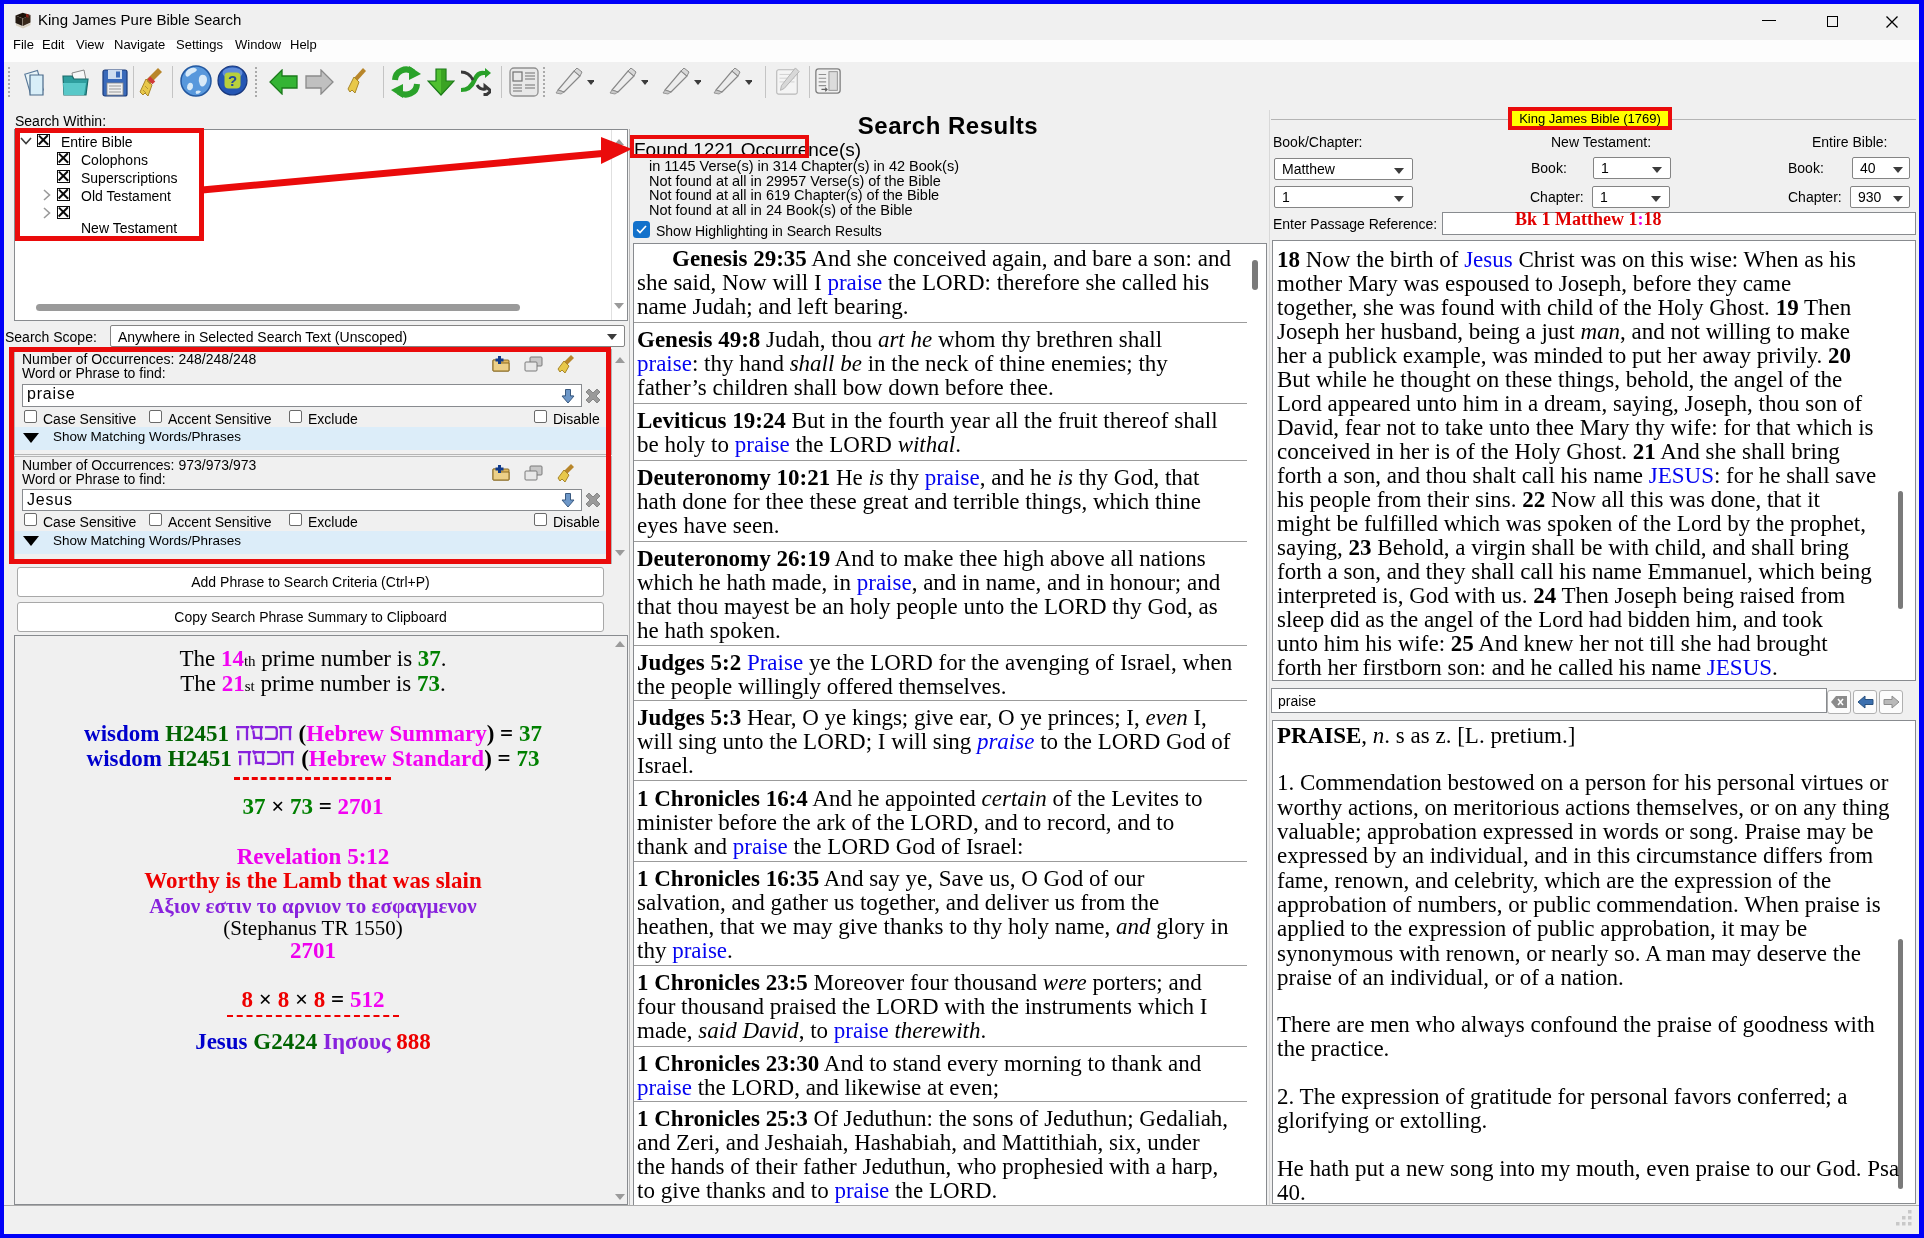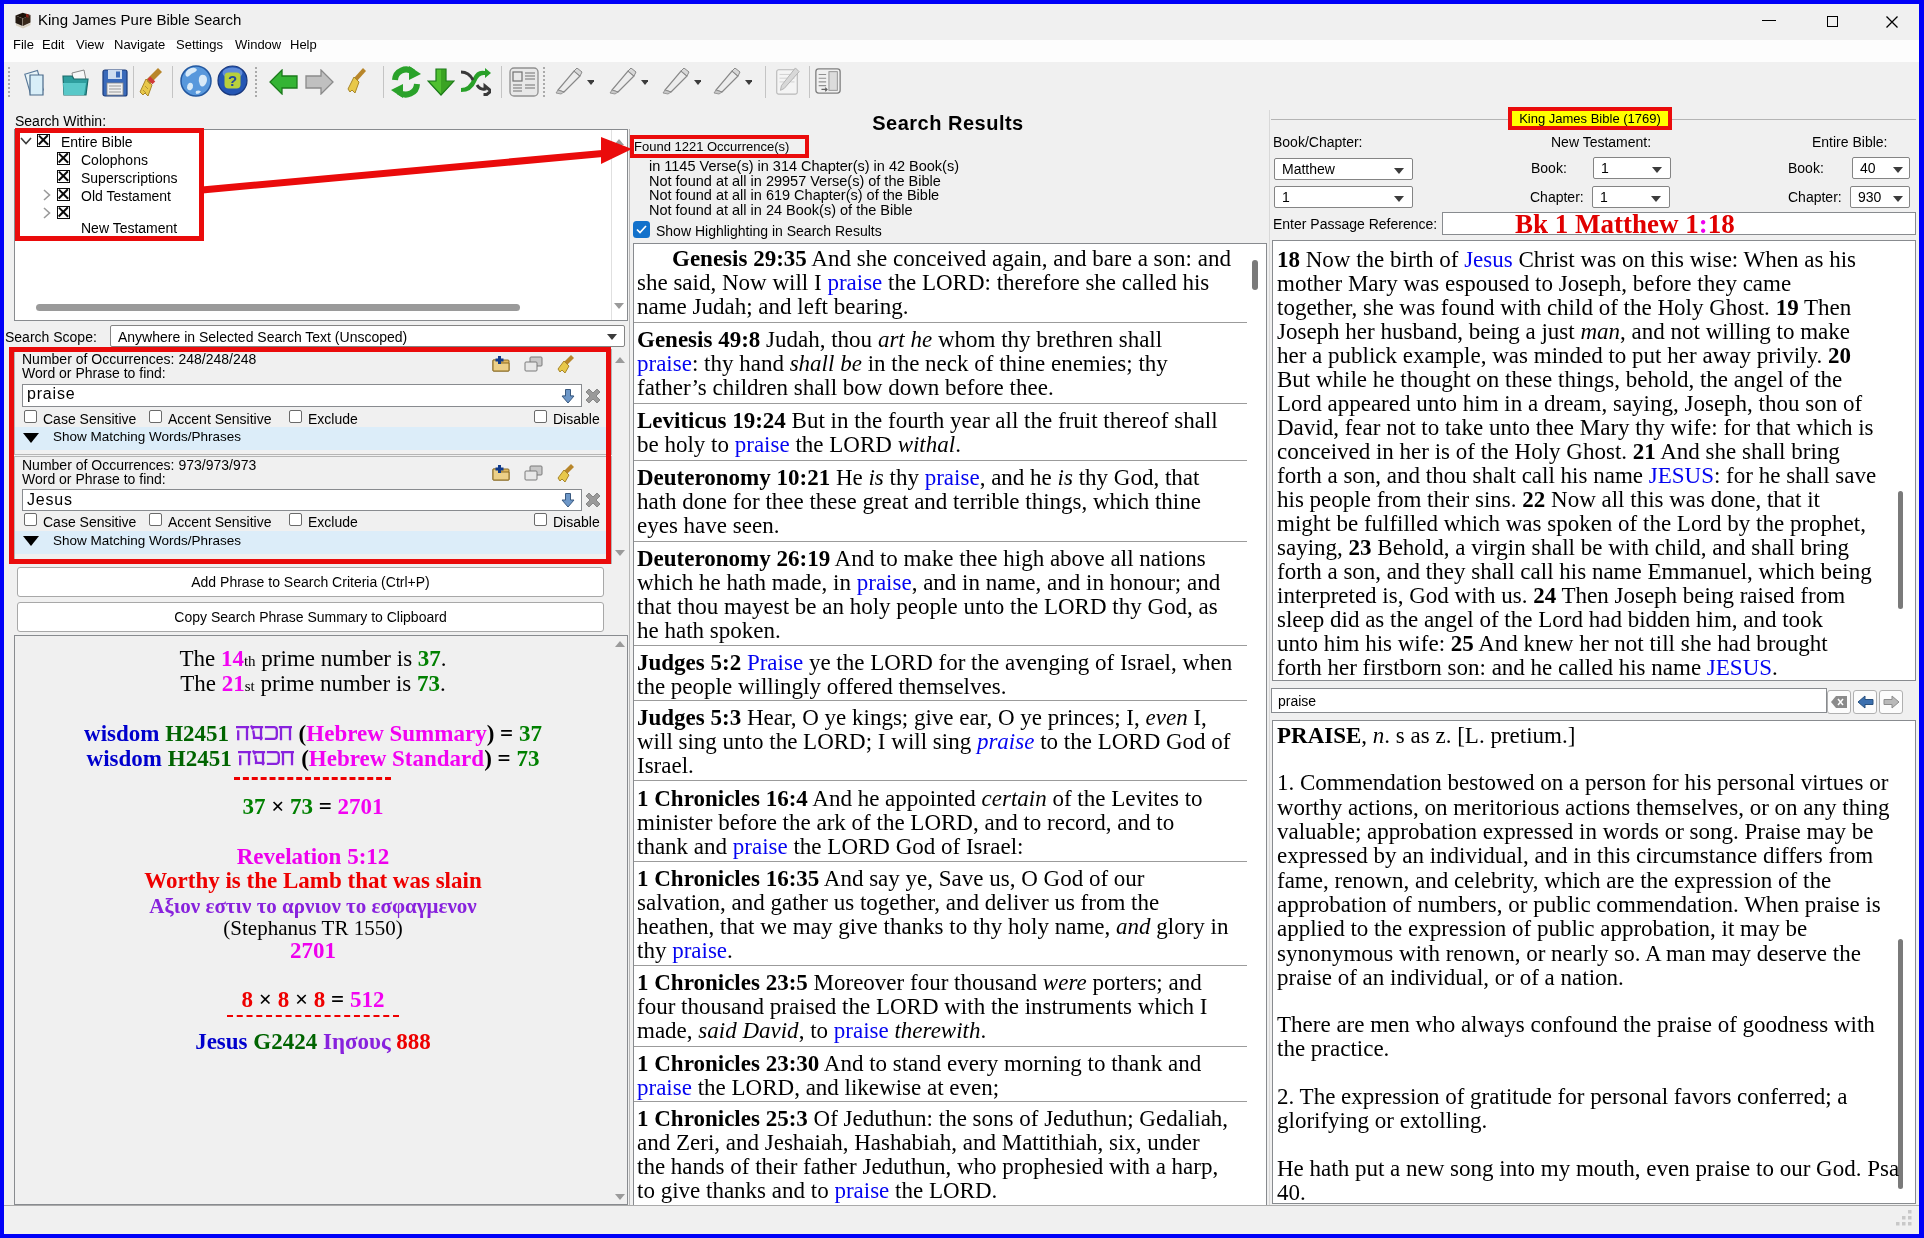--- a/index.html
+++ b/index.html
@@ -329,22 +329,22 @@
 <div class="ctr serif" style="top:868px;font-size:23px;font-weight:bold;color:#ee0000;">Worthy is the Lamb that was slain</div>
 <div class="ctr serif" style="top:894px;font-size:21px;font-weight:bold;color:#8822dd;">Αξιον εστιν το αρνιον το εσφαγμενον</div>
 <div class="ctr serif" style="top:916px;font-size:21px;">(Stephanus TR 1550)</div>
 <div class="ctr serif" style="top:938px;font-size:23px;font-weight:bold;color:#ee00ee;">2701</div>
 <div class="ctr serif" style="top:987px;font-size:23px;font-weight:bold;"><span class="red">8</span> × <span class="red">8</span> × <span class="red">8</span> = <span class="mag">512</span></div>
 <div class="abs" style="left:227px;top:1015px;width:172px;border-top:2px dashed #ee0000;"></div>
 <div class="ctr serif" style="top:1029px;font-size:23px;font-weight:bold;"><span class="blu">Jesus</span> <span class="dgrn">G2424</span> <span style="color:#8822dd">Ιησους</span> <span class="red">888</span></div>
 
 <div class="vline" style="left:629px;top:129px;height:1076px;background:#b9b9b9;"></div>
 <div class="vline" style="left:1269px;top:110px;height:1095px;background:#d8d8d8;"></div>
-<div class="abs" style="left:633px;top:112px;width:630px;text-align:center;font-size:20px;font-weight:bold;letter-spacing:0.5px;">Search Results</div>
-<div class="lbl" id="foundtext" style="left:634px;top:139px;font-size:13px;">Found 1221 Occurrence(s)</div>
+<div class="abs" style="left:633px;top:112px;width:630px;text-align:center;font-size:24px;font-weight:bold;letter-spacing:0.5px;">Search Results</div>
+<div class="lbl" id="foundtext" style="left:634px;top:139px;font-size:19px;">Found 1221 Occurrence(s)</div>
 <div class="lbl2" style="left:649px;top:158px">in 1145 Verse(s) in 314 Chapter(s) in 42 Book(s)</div>
 <div class="lbl2" style="left:649px;top:172.5px">Not found at all in 29957 Verse(s) of the Bible</div>
 <div class="lbl2" style="left:649px;top:187px">Not found at all in 619 Chapter(s) of the Bible</div>
 <div class="lbl2" style="left:649px;top:201.5px">Not found at all in 24 Book(s) of the Bible</div>
 
 <div class="abs" style="left:633px;top:221px;width:17px;height:17px;background:#1271cb;border-radius:3.5px;"></div>
 <svg class="abs" style="left:636px;top:225px" width="11" height="9">
     <path d="M1,4.5 L4,7.5 L10,1" stroke="#fff" stroke-width="1.7" fill="none"></path>
   </svg>
 <div class="abs" style="left:656px;top:223px;font-size:14px;">Show Highlighting in Search Results</div>
@@ -426,21 +426,21 @@
     <span class="ct" style="top:2px">1</span>
     <span class="carr" style="right:8px;top:9px"></span>
   </div>
 <div class="lbl" style="left:1788px;top:189px">Chapter:</div>
 <div class="combo" style="left:1850px;top:186px;width:60px;height:22px;">
     <span class="ct" style="top:2px">930</span>
     <span class="carr" style="right:6px;top:9px"></span>
   </div>
 <div class="lbl" style="left:1273px;top:216px">Enter Passage Reference:</div>
 <div class="input" style="left:1442px;top:212px;width:474px;height:23px;"></div>
-<div class="abs serif" style="left:1515px;top:209px;font-size:27px;font-weight:bold;color:#e00000;">Bk 1 Matthew 1<span style="color:#ee00ee">:</span>18</div>
+<div class="abs serif" style="left:1515px;top:209px;font-size:18px;font-weight:bold;color:#e00000;">Bk 1 Matthew 1<span style="color:#ee00ee">:</span>18</div>
 <div class="panel" id="passage" style="left:1272px;top:240px;width:644px;height:441px;"></div>
 
 <div class="scrthumb" style="left:1898px;top:491px;width:5px;height:118px;background:#7a7a7a;"></div>
 <div class="vl" style="left:1277px;top:250px"><b>18</b> Now the birth of <span class="bluew">Jesus</span> Christ was on this wise: When as his</div>
 <div class="vl" style="left:1277px;top:274px">mother Mary was espoused to Joseph, before they came</div>
 <div class="vl" style="left:1277px;top:298px">together, she was found with child of the Holy Ghost. <b>19</b> Then</div>
 <div class="vl" style="left:1277px;top:322px">Joseph her husband, being a just <i>man</i>, and not willing to make</div>
 <div class="vl" style="left:1277px;top:346px">her a publick example, was minded to put her away privily. <b>20</b></div>
 <div class="vl" style="left:1277px;top:370px">But while he thought on these things, behold, the angel of the</div>
 <div class="vl" style="left:1277px;top:394px">Lord appeared unto him in a dream, saying, Joseph, thou son of</div>

